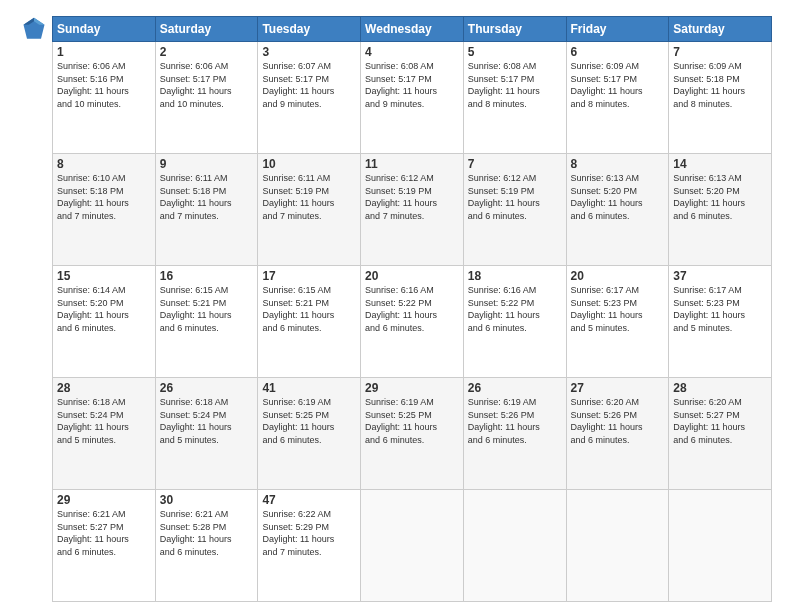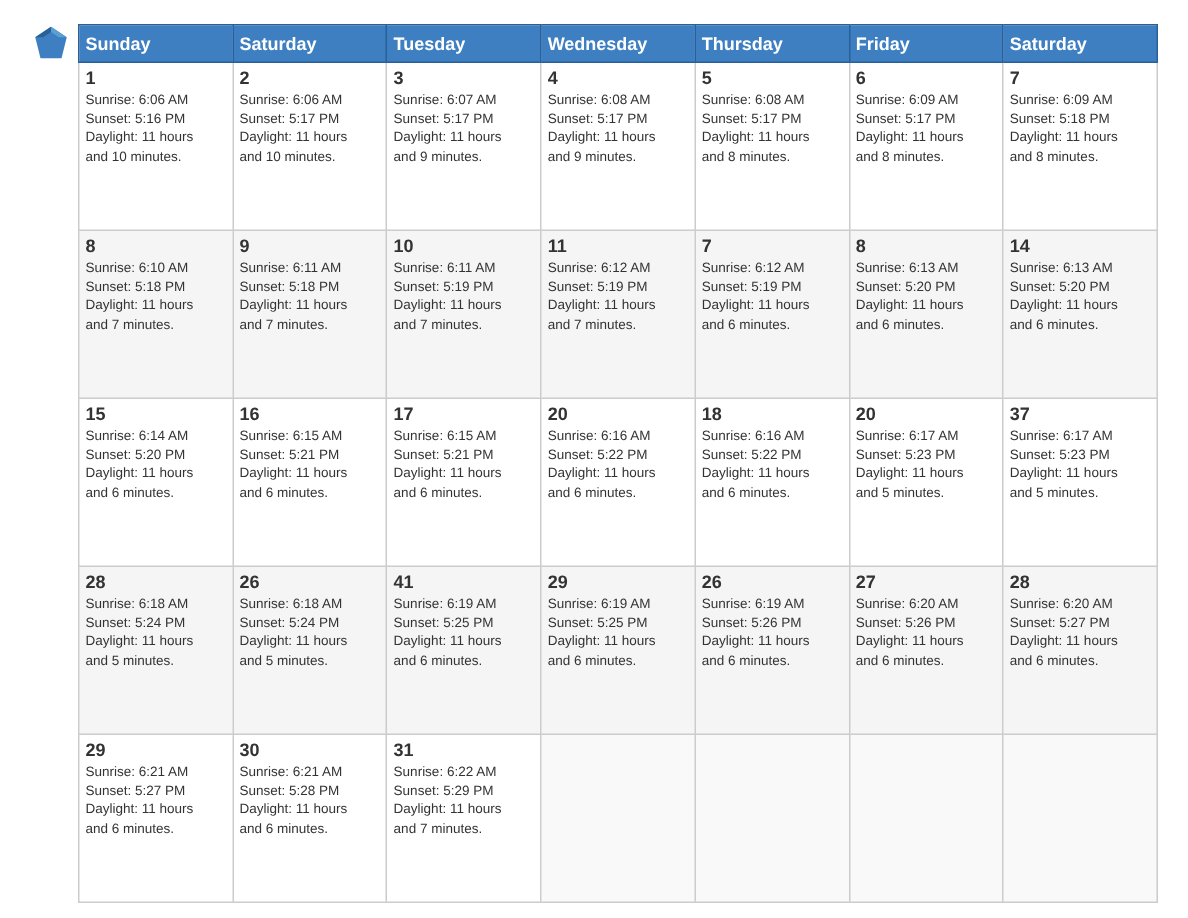--- a/index.html
+++ b/index.html
@@ -258,21 +258,21 @@
         <tr class="last-row">
           <td>
             <span class="day-number">29</span>
             <div class="day-info">Sunrise: 6:21 AM<br>Sunset: 5:27 PM<br>Daylight: 11 hours<br>and 6 minutes.</div>
           </td>
           <td>
             <span class="day-number">30</span>
             <div class="day-info">Sunrise: 6:21 AM<br>Sunset: 5:28 PM<br>Daylight: 11 hours<br>and 6 minutes.</div>
           </td>
           <td>
-            <span class="day-number">31</span>
+            <span class="day-number">47</span>
             <div class="day-info">Sunrise: 6:22 AM<br>Sunset: 5:29 PM<br>Daylight: 11 hours<br>and 7 minutes.</div>
           </td>
           <td class="empty"></td>
           <td class="empty"></td>
           <td class="empty"></td>
           <td class="empty"></td>
         </tr>
       </tbody>
   </table>
 </div>

